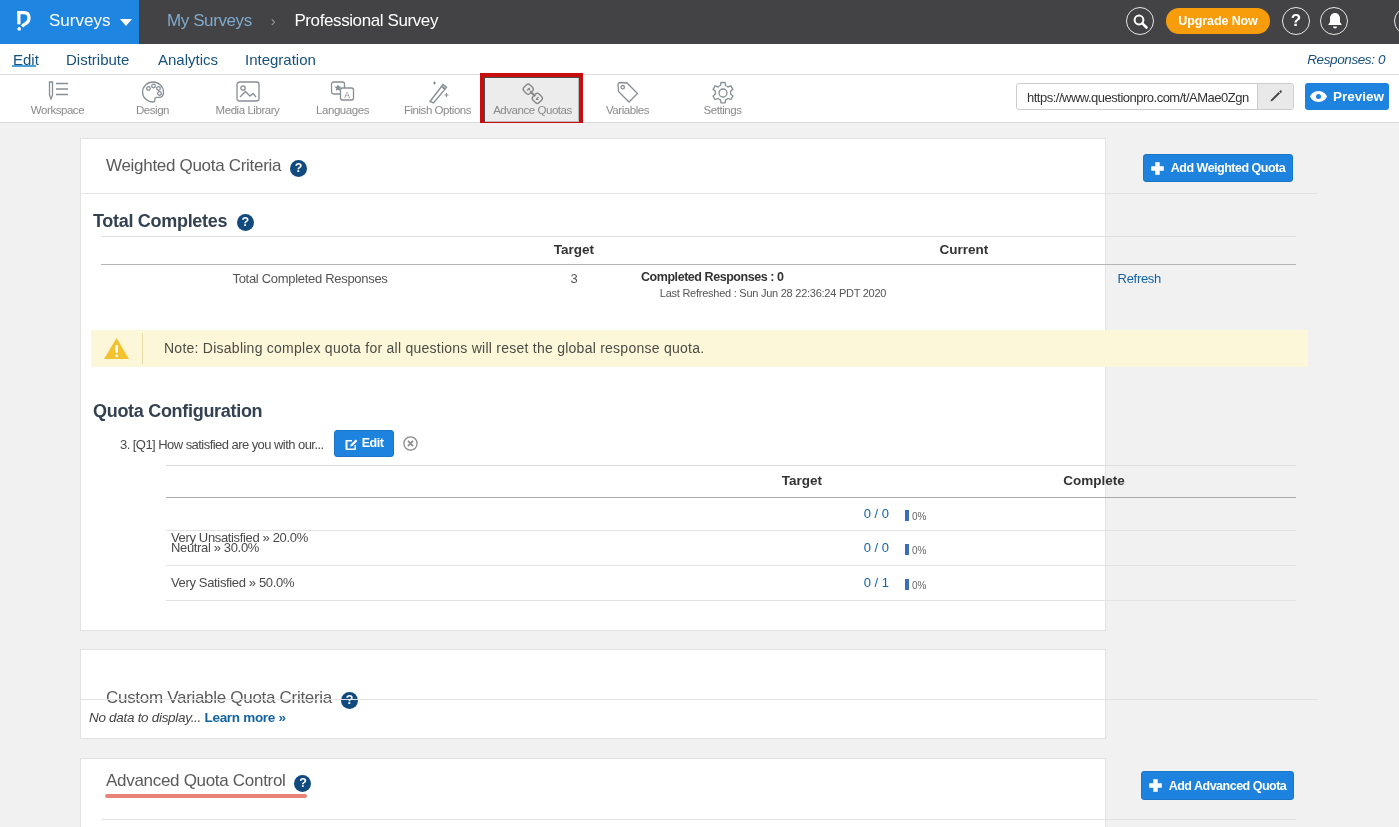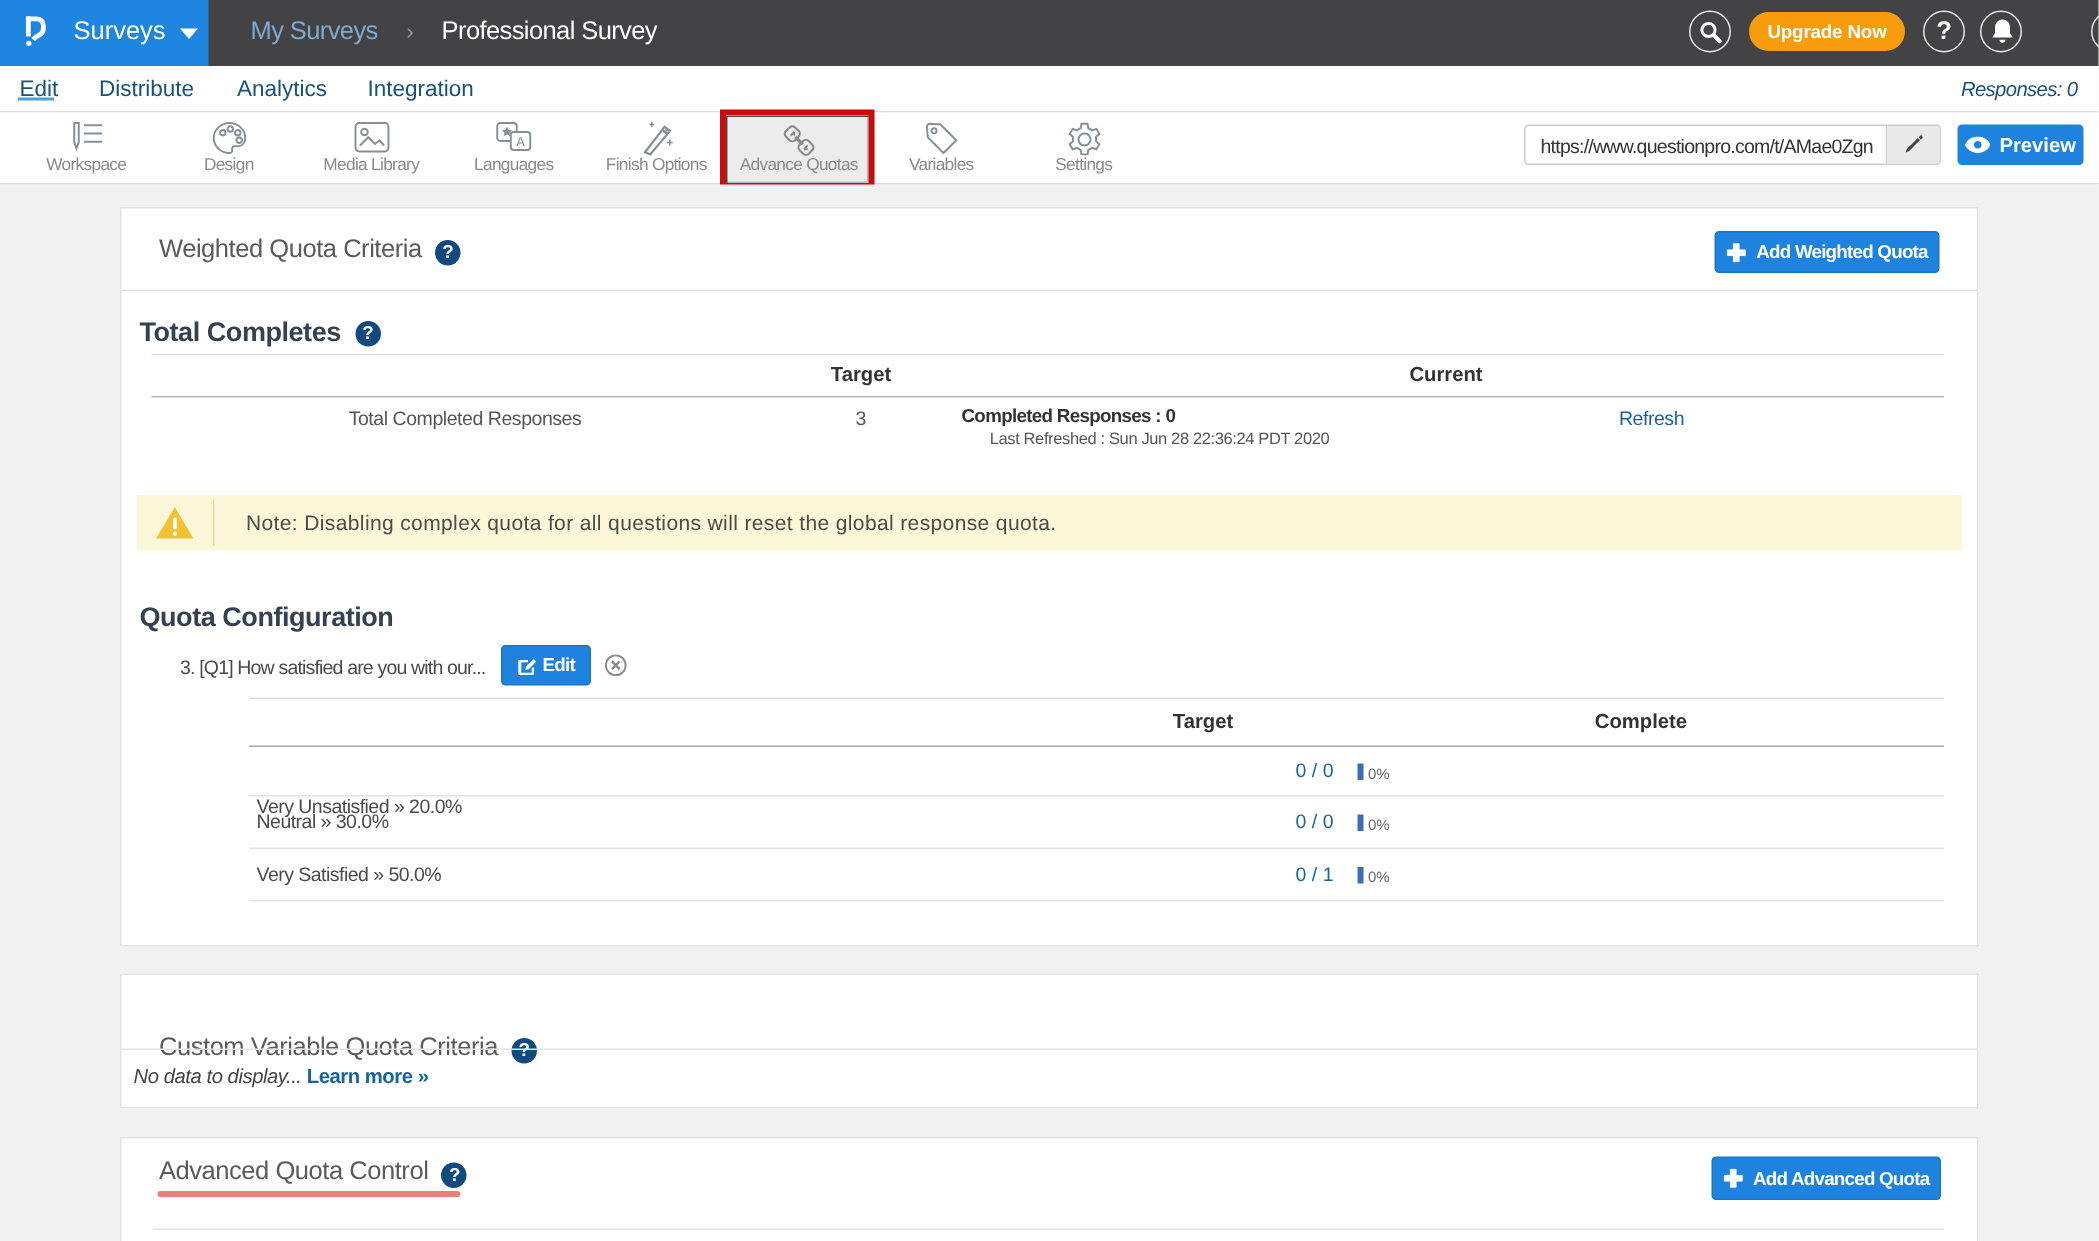--- a/index.html
+++ b/index.html
@@ -29,21 +29,21 @@
 .titem .lbl { position:absolute; top:29px; width:100%; font-size:11.5px; letter-spacing:-0.45px; color:#8a8a8a; }
 .titem svg { position:absolute; top:6px; left:50%; transform:translateX(-50%); }
 #redbox { position:absolute; left:480px; top:73px; width:103px; height:53px; background:#ececec; border:4px solid #c90d0d; box-shadow:inset 1px 1px 0 #4a4a4a, inset -1px -1px 0 #bbb; }
 #urlbox { position:absolute; left:1016px; top:83px; width:278px; height:27px; background:#fff; border:1px solid #ccc; border-radius:3px; }
 #urlbox .txt { position:absolute; left:10px; top:6px; font-size:13px; letter-spacing:-0.5px; color:#333; white-space:nowrap; }
 #urlbox .pen { position:absolute; right:0; top:0; width:36px; height:25px; background:#e9e9e9; border-left:1px solid #ccc; border-radius:0 3px 3px 0; text-align:center; }
 #prevbtn { position:absolute; left:1305px; top:83px; width:84px; height:27px; background:#1d83de; border-radius:3px; color:#fff; font-size:13.5px; font-weight:bold; text-align:center; line-height:27px; }
 
 
 #content { position:absolute; left:0; top:123px; width:1399px; height:704px; background:#f1f1f1; }
-.card { position:absolute; left:80px; width:1239px; background:#fff; border:1px solid #e2e2e2; }
+.card { position:absolute; left:80px; width:1026px; background:#fff; border:1px solid #e2e2e2; }
 .ctitle { position:absolute; left:25px; top:17px; font-size:17px; color:#5a5a5a; letter-spacing:-0.3px; }
 .qmark { display:inline-block; width:17px; height:17px; background:#114a7e; border-radius:50%; color:#fff; font-size:12.5px; font-weight:bold; text-align:center; line-height:17px; vertical-align:-1px; }
 .addbtn { position:absolute; background:#1d83de; border:1px solid #1a76c8; border-radius:3px; color:#fff; font-size:12.5px; font-weight:bold; letter-spacing:-0.5px; display:flex; align-items:center; justify-content:center; }
 .addbtn svg { margin-right:7px; flex:none; }
 .h2 { position:absolute; font-size:18px; font-weight:bold; color:#334150; letter-spacing:-0.3px; }
 .blue { color:#1464a0; }
 .bar0 { display:inline-block; width:4px; height:11px; background:#3c6eb5; vertical-align:-1px; margin-right:3px; }
 .pct { font-size:10px; color:#666; }
 .sepline { position:absolute; height:1px; background:#e3e3e3; }
 </style>
@@ -189,21 +189,21 @@
     <div class="h2" style="left:12px; top:72px;">Total Completes &nbsp;<span class="qmark" style="vertical-align:1px">?</span></div>
 
     <div class="sepline" style="left:20px; top:97px; width:1195px; background:#ddd;"></div>
     <div class="abs" style="left:433px; top:103px; width:120px; text-align:center; font-size:13.5px; font-weight:bold; color:#333;">Target</div>
     <div class="abs" style="left:823px; top:103px; width:120px; text-align:center; font-size:13.5px; font-weight:bold; color:#333;">Current</div>
     <div class="sepline" style="left:20px; top:125px; width:1195px; background:#b5b5b5;"></div>
     <div class="abs" style="left:129px; top:132px; width:200px; text-align:center; font-size:13px; letter-spacing:-0.3px; color:#555;">Total Completed Responses</div>
     <div class="abs" style="left:433px; top:132px; width:120px; text-align:center; font-size:13px; color:#555;">3</div>
     <div class="abs" style="left:560px; top:131px; width:300px; text-align:left; font-size:12.5px; letter-spacing:-0.45px; font-weight:bold; color:#333;">Completed Responses : 0</div>
     <div class="abs" style="left:492px; top:148px; width:400px; text-align:center; font-size:11px; letter-spacing:-0.25px; color:#555;">Last Refreshed : Sun Jun 28 22:36:24 PDT 2020</div>
-    <div class="abs blue" style="left:960px; top:132px; width:120px; text-align:center; font-size:13px; letter-spacing:-0.3px;">Refresh</div>
+    <div class="abs blue" style="left:960px; top:132px; width:120px; text-align:right; font-size:13px; letter-spacing:-0.3px;">Refresh</div>
 
     <div class="abs" style="left:10px; top:191px; width:1217px; height:37px; background:#fdf7da;">
       <svg style="position:absolute;left:12px;top:7px" width="27" height="23" viewBox="0 0 27 23">
         <path d="M13.5 1 L26 22 L1 22 Z" fill="#f2c230"></path>
         <rect x="12.5" y="8" width="2.4" height="8" rx="1.2" fill="#fff"></rect>
         <circle cx="13.7" cy="18.8" r="1.4" fill="#fff"></circle>
       </svg>
       <div class="abs" style="left:51px; top:3px; width:1px; height:31px; background:#e6daa6;"></div>
       <div class="abs" style="left:73px; top:10px; font-size:14px; letter-spacing:0.25px; color:#4c4c46;">Note: Disabling complex quota for all questions will reset the global response quota.</div>
     </div>

